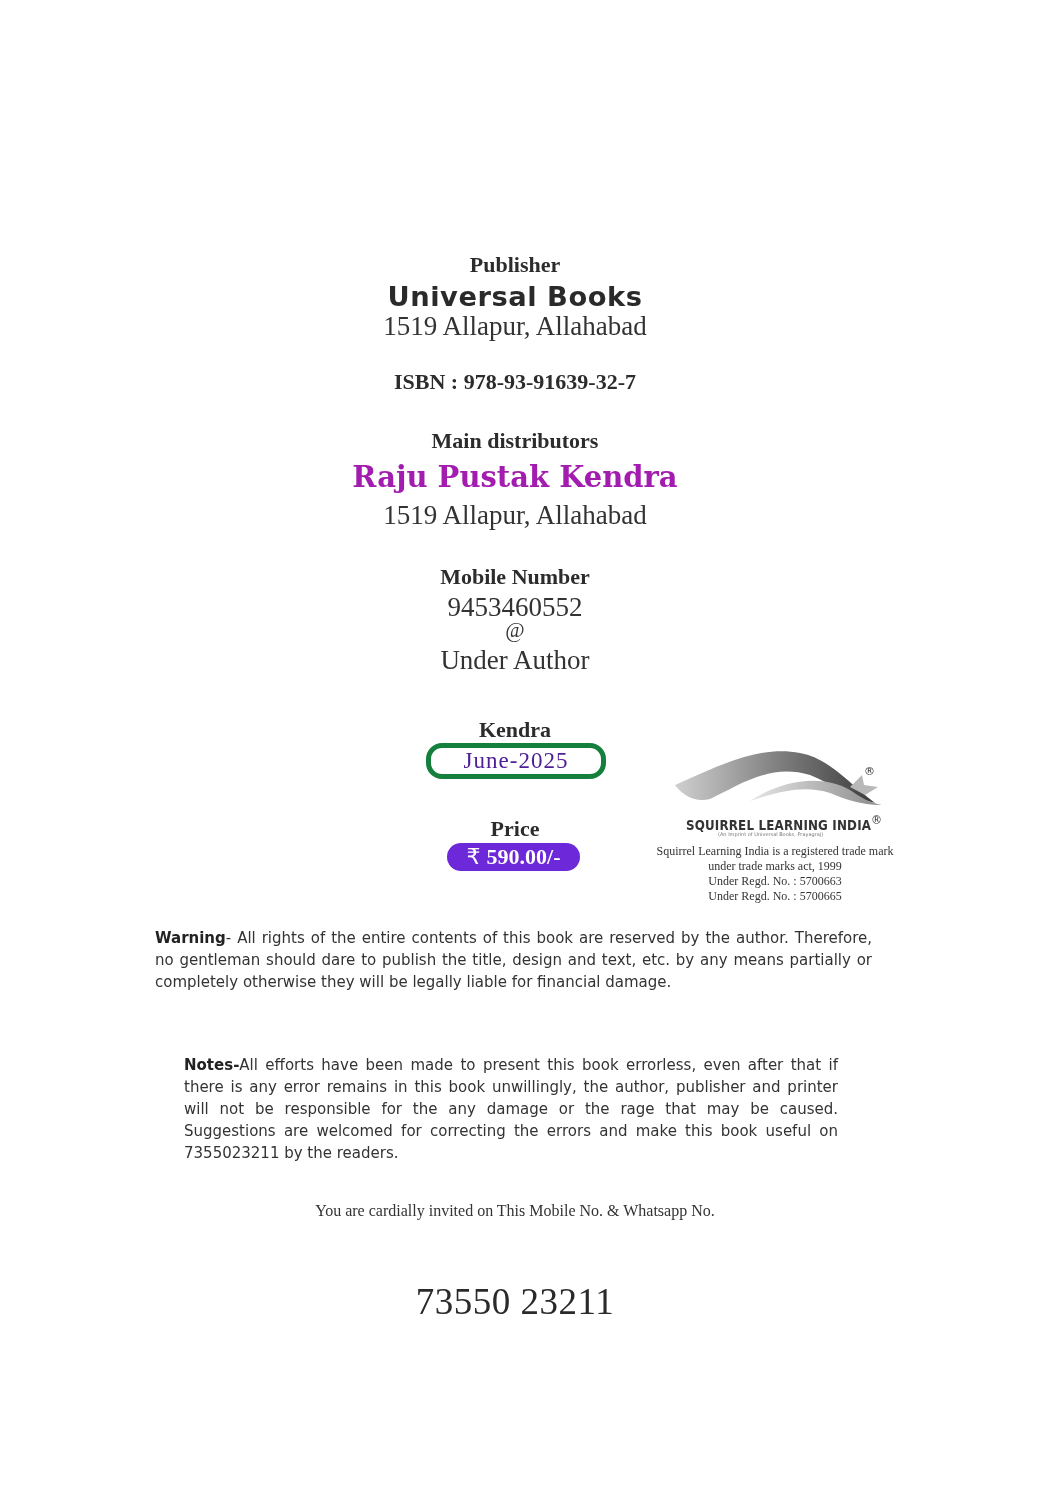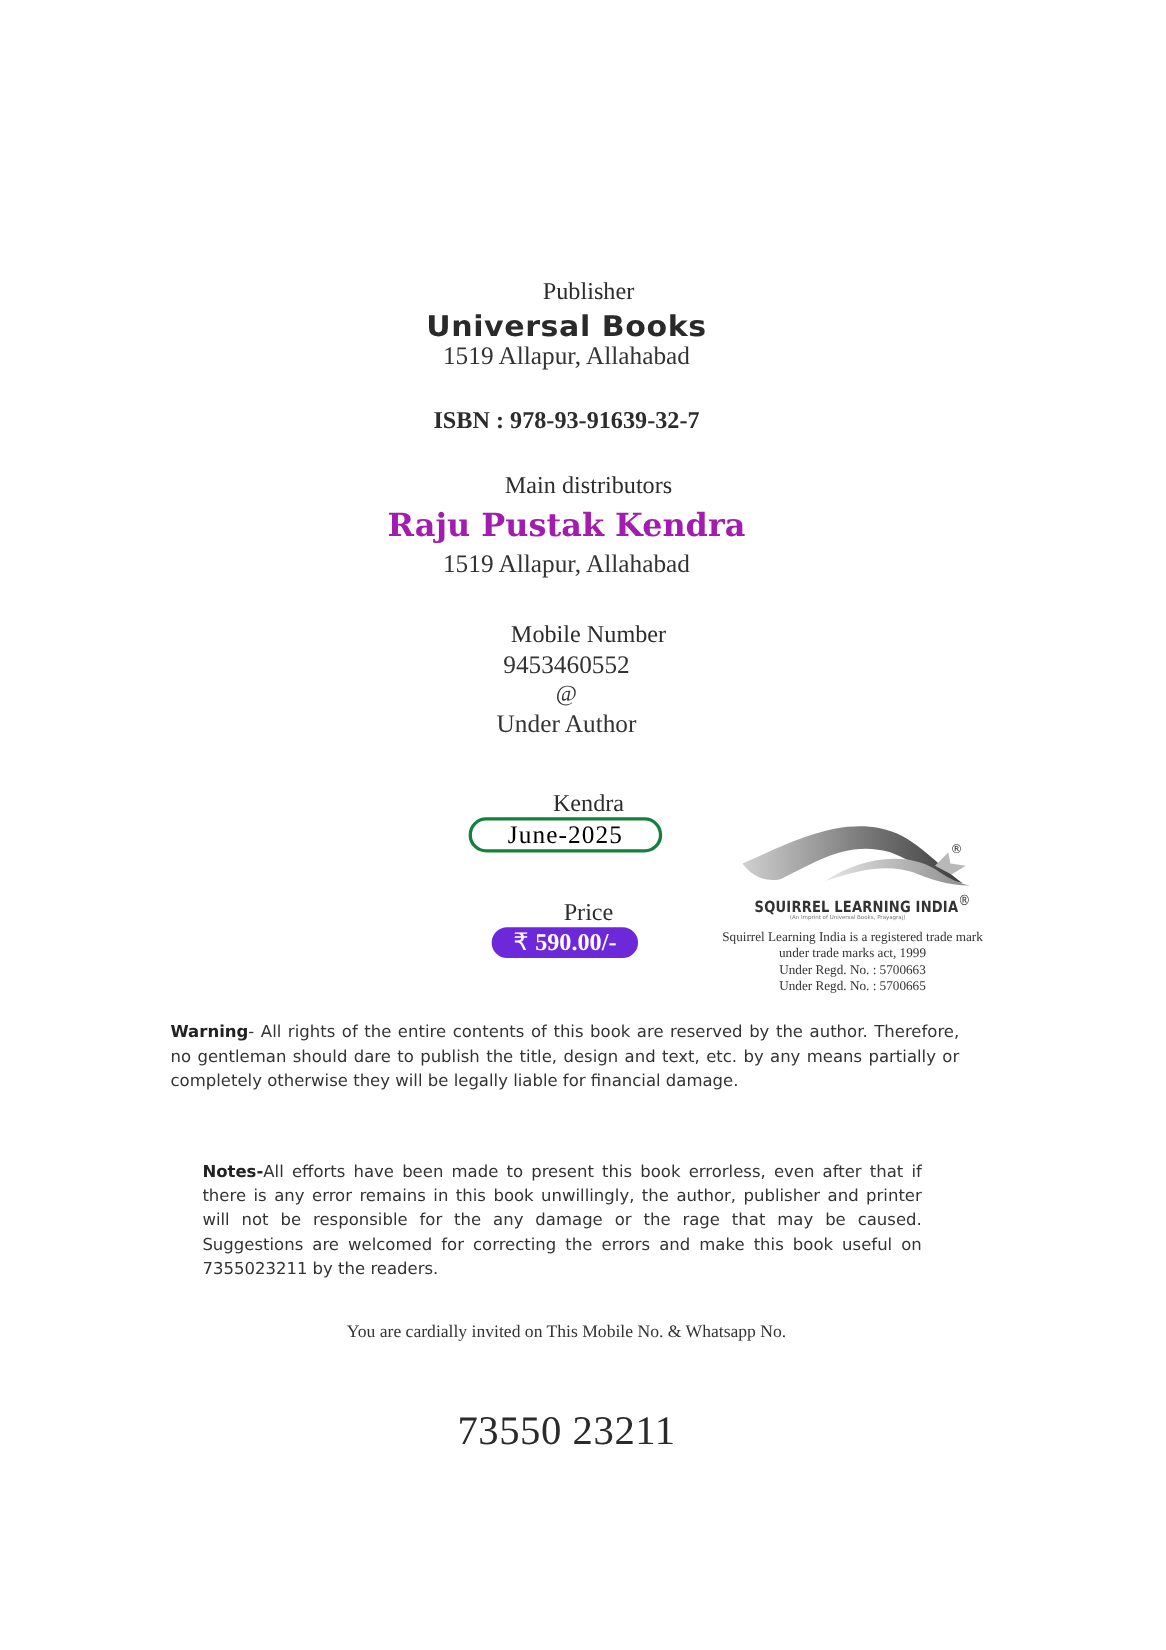--- a/index.html
+++ b/index.html
@@ -1,29 +1,29 @@
 <!DOCTYPE html>
 <html><head>
   <meta charset="utf-8">
   <style>
     html, body { margin: 0; padding: 0; background: #ffffff; }
     body { width: 1060px; height: 1500px; position: relative; overflow: hidden; color: #2a2a2a; }
     .abs { position: absolute; }
     .center { left: 0; width: 1030px; text-align: center; }
     .serif { font-family: "Liberation Serif", "DejaVu Serif", serif; }
-    .label-bold { font-weight: normal; font-size: 22px; color: #2c2c2c; padding-left: 20px; }
-    .addr { font-size: 23px; color: #333; }
+    .label-bold { font-weight: bold; font-size: 22px; color: #2c2c2c; }
+    .addr { font-size: 27px; color: #333; }
     .pub-name { font-family: "DejaVu Sans", sans-serif; font-weight: bold; font-size: 26px; letter-spacing: 0.5px; color: #2a2a2a; transform: scaleX(1.05); }
     .dist-name { font-family: "DejaVu Serif", serif; font-weight: bold; font-size: 29px; color: #a21caf; }
     .isbn { font-size: 22px; font-weight: bold; color: #2c2c2c; }
 
     .version-pill {
       position: absolute; left: 426px; top: 743px; width: 170px; height: 26px;
-      border: 3px solid #15803d; border-radius: 16px; text-align: center;
-      font-size: 23px; line-height: 26px; color: #000000; letter-spacing: 1px;
+      border: 5px solid #15803d; border-radius: 16px; text-align: center;
+      font-size: 23px; line-height: 26px; color: #4c1d95; letter-spacing: 1px;
     }
     .price-pill {
       position: absolute; left: 447px; top: 843px; width: 133px; height: 28px;
       background: #6d28d9; border-radius: 15px; color: #fff; text-align: center;
       font-size: 22px; font-weight: bold; line-height: 28px;
     }
     .price-pill .rupee { font-family: "DejaVu Sans", sans-serif; font-weight: normal; margin-right: 6px; }
 
     .logo { position: absolute; left: 650px; top: 745px; width: 250px; }
     .logo-title { position: absolute; left: 686px; top: 812px; font-family: "DejaVu Sans", sans-serif; font-size: 14px; font-weight: bold; color: #333; transform: scaleX(0.85); transform-origin: left; letter-spacing: 0.2px; white-space: nowrap; }

